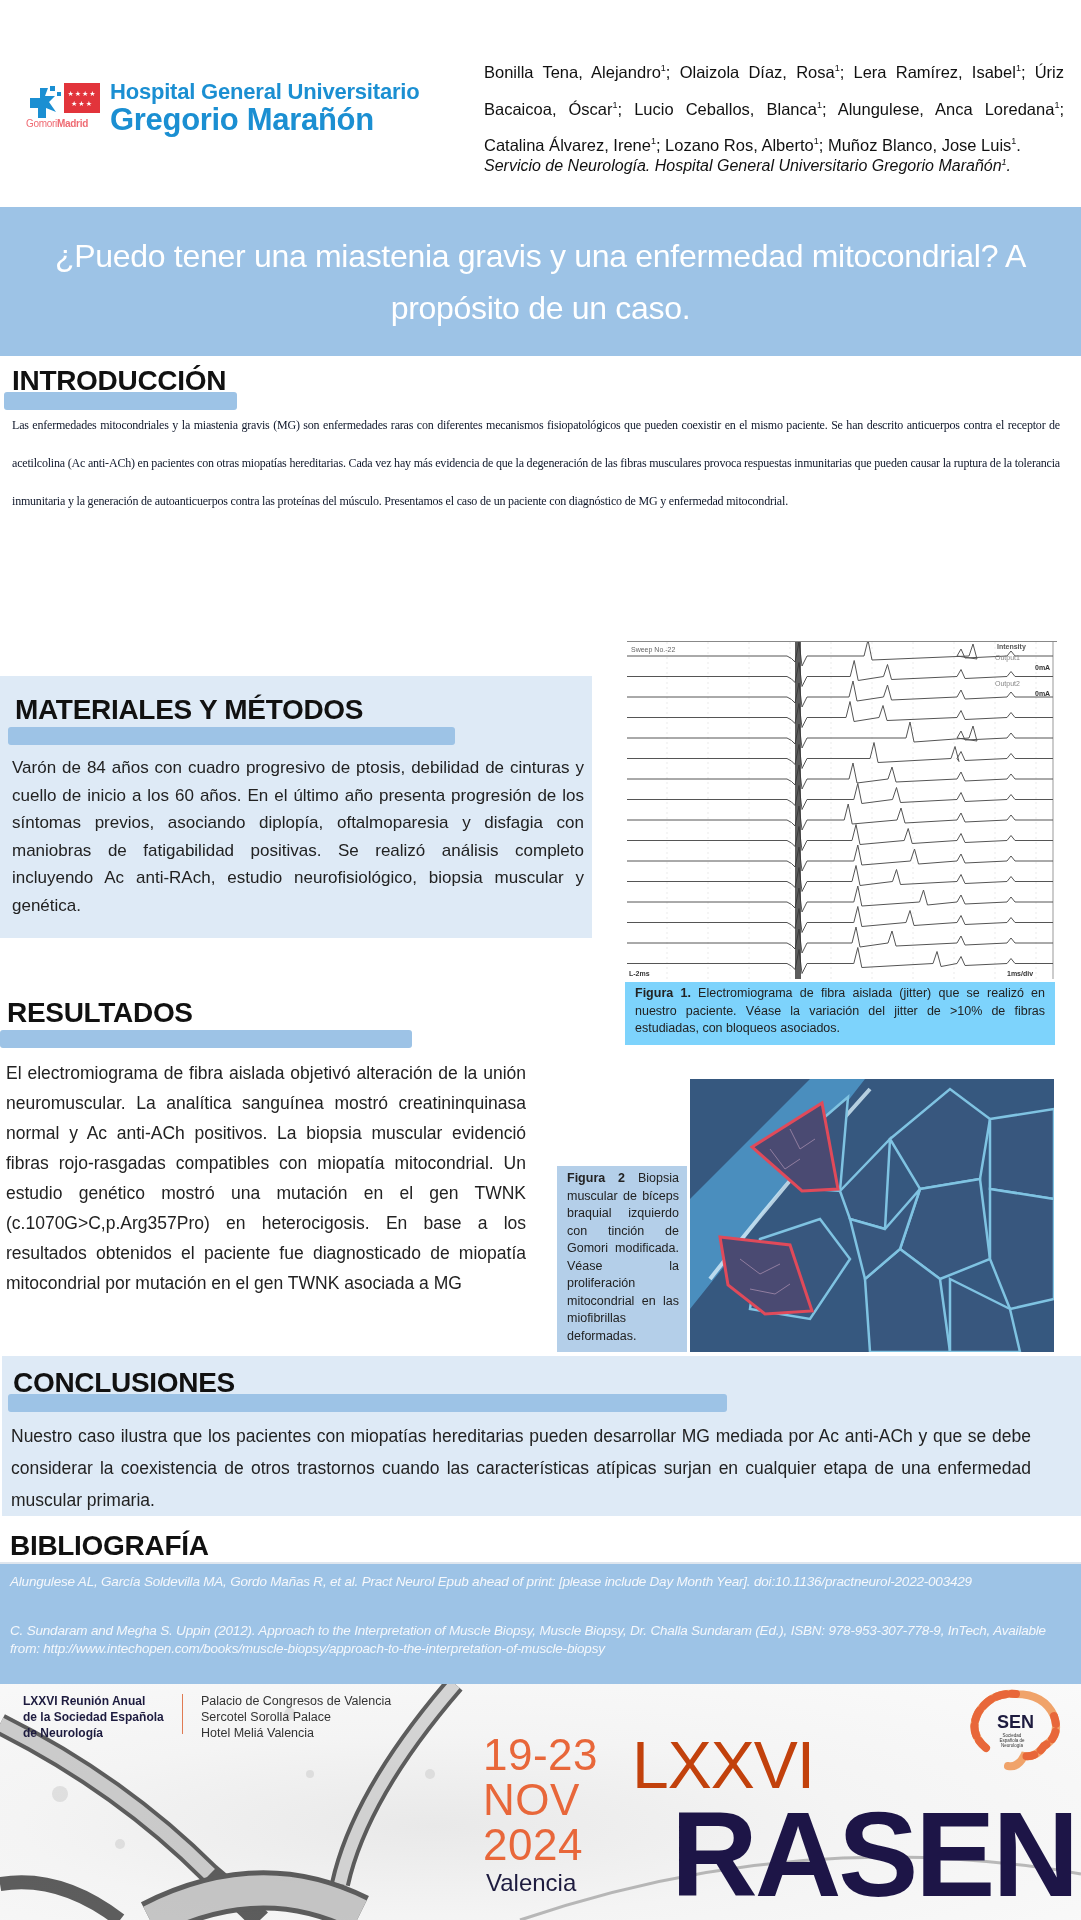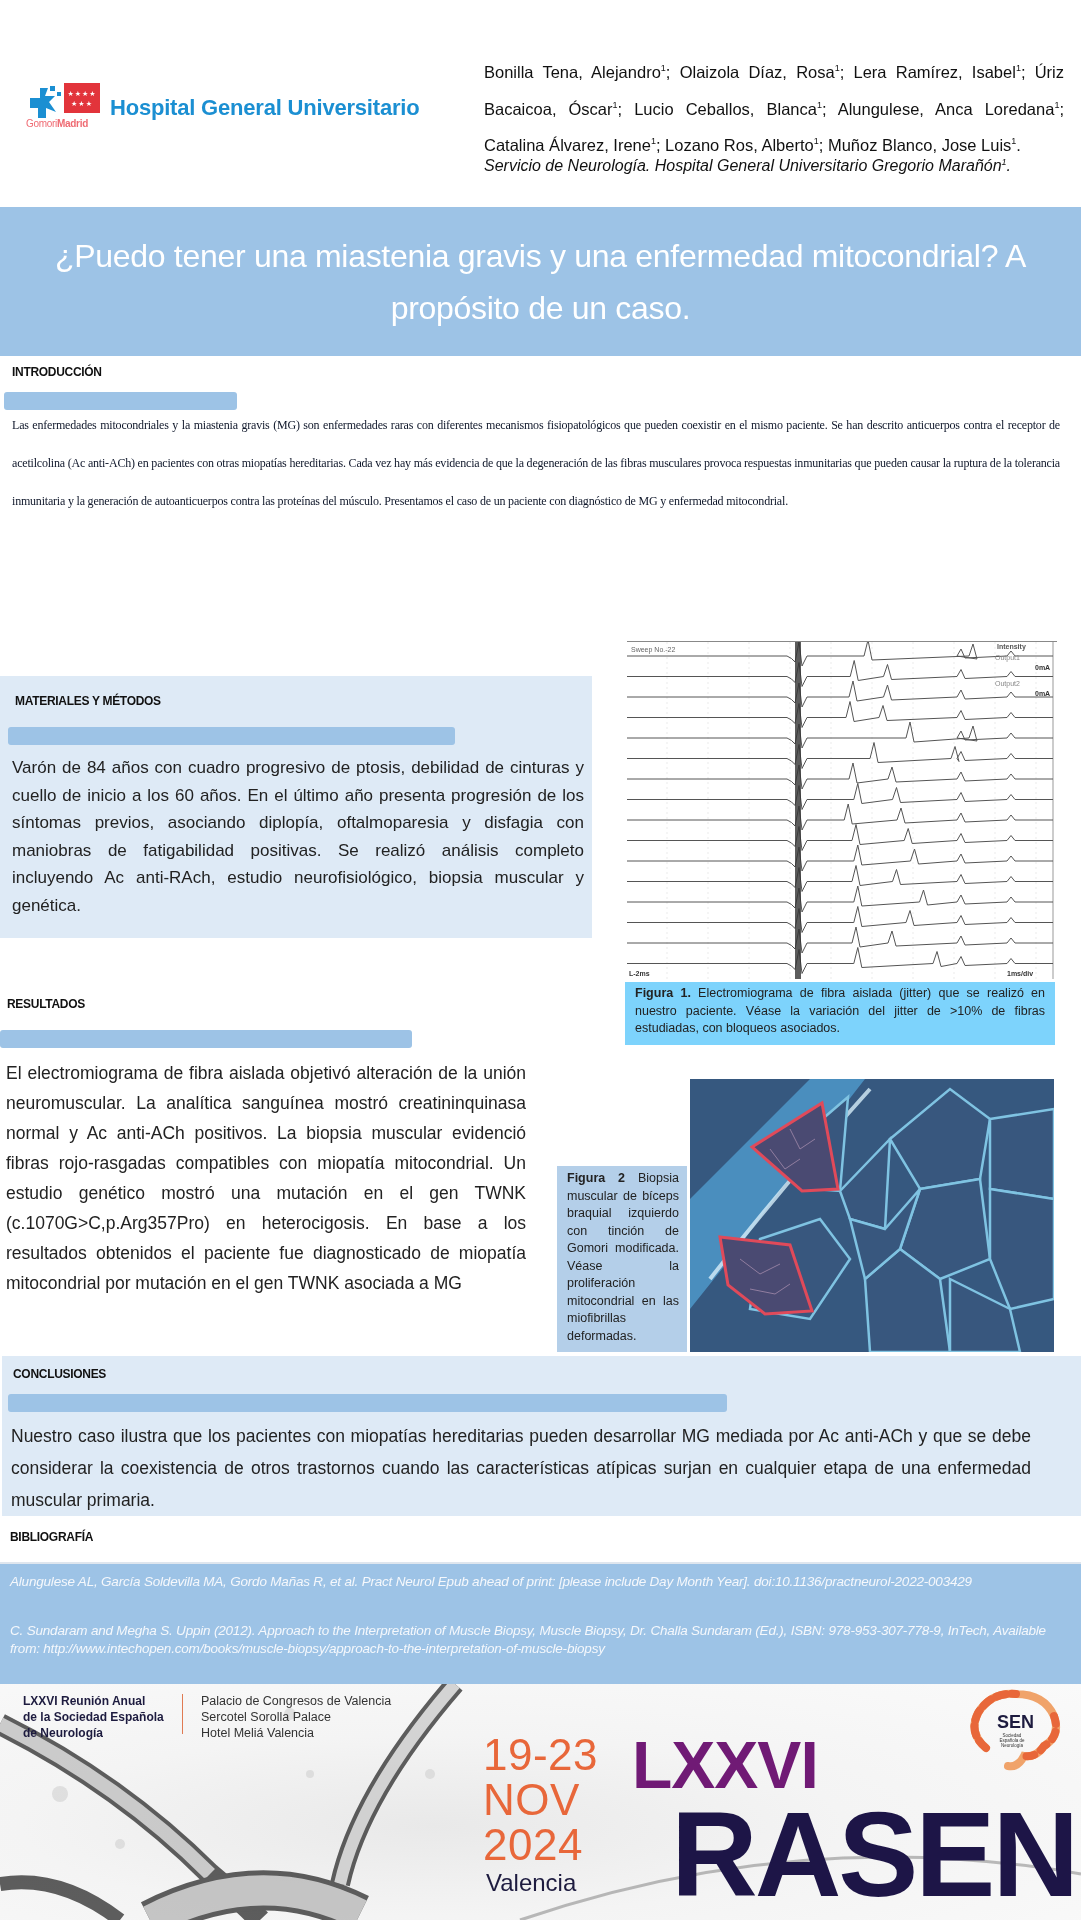--- a/index.html
+++ b/index.html
@@ -20,21 +20,21 @@
   .logo-line2 { font-size: 31px; letter-spacing: -0.3px; margin-top: 1px; }
 
   .authors { left: 484px; top: 52px; width: 580px; font-size: 16.5px; line-height: 33px; text-align: justify; color: #111; }
   .affiliation { left: 484px; top: 157px; width: 580px; font-size: 16px; font-style: italic; color: #111; }
 
   
   .title-banner { left: 0; top: 207px; width: 1081px; height: 149px; background: #9dc3e6; display: flex; align-items: center; justify-content: center; text-align: center; padding: 0 10px; }
   .title-text { color: #ffffff; font-size: 32px; line-height: 52px; font-family: "Liberation Sans Narrow", "Liberation Sans", sans-serif; letter-spacing: -0.3px; }
 
   
-  .sec-head { font-weight: bold; font-size: 12px; color: #111; letter-spacing: -0.3px; }
+  .sec-head { font-weight: bold; font-size: 28px; color: #111; letter-spacing: -0.3px; }
   .sec-bar { background: #9dc3e6; border-radius: 3px; height: 18px; }
 
   
   .intro-head { left: 12px; top: 365px; }
   .intro-bar { left: 4px; top: 392px; width: 233px; }
   .intro-body { left: 12px; top: 406px; width: 1048px; font-size: 12px; line-height: 38px; text-align: justify; color: #0f172a; letter-spacing: -0.2px; font-family: Liberation Serif, serif; }
 
   
   .mat-box { left: 0; top: 676px; width: 592px; height: 262px; background: #deeaf6; }
   .mat-head { left: 15px; top: 694px; }
@@ -67,21 +67,21 @@
   .bib1 { left: 10px; top: 1573px; width: 1062px; }
   .bib2 { left: 10px; top: 1622px; width: 1062px; }
 
   
   .footer { left: 0; top: 1684px; width: 1081px; height: 236px; background: radial-gradient(ellipse at 40% 60%, #e9e9e9 0%, #f4f4f4 45%, #fafafa 100%); overflow: hidden; }
   .f-org { left: 23px; top: 1693px; font-size: 12px; font-weight: bold; line-height: 16px; color: #1d1b3f; }
   .f-divider { left: 182px; top: 1694px; width: 1px; height: 40px; background: #e07a52; }
   .f-venue { left: 201px; top: 1693px; font-size: 12.5px; line-height: 16px; color: #333; }
   .f-dates { left: 483px; top: 1732px; color: #e8673a; font-size: 44px; line-height: 45px; font-weight: 300; letter-spacing: 0.5px; }
   .f-city { left: 486px; top: 1869px; color: #1d1b3f; font-size: 24px; }
-  .f-lxxvi { left: 632px; top: 1730px; color: #701a75; font-size: 66px; font-weight: 700; letter-spacing: -1px; line-height: 70px; text-align: center; }
+  .f-lxxvi { left: 632px; top: 1730px; color: #c2410c; font-size: 66px; font-weight: 400; letter-spacing: -1px; line-height: 70px; text-align: center; }
   .f-rasen { left: 628px; top: 1794px; color: #1d1547; font-size: 120px; font-weight: 900; letter-spacing: -3px; line-height: 120px; margin-left: 43px; }
   .sen-logo { left: 966px; top: 1688px; width: 95px; height: 86px; }
   .sen-text { left: 997px; top: 1712px; font-size: 18px; font-weight: bold; color: #1d1b3f; }
   .sen-sub { left: 994px; top: 1733px; font-size: 4.5px; color: #333; line-height: 5px; text-align: center; width: 36px; }
 
   sup { font-size: 9px; }
 </style>
 </head>
 <body>
 
@@ -90,20 +90,21 @@
     <svg class="logo-star" viewBox="0 0 38 36">
       <path d="M2 14 h10 v-10 h8 l-3 8 h10 l-6 6 l7 10 l-10 -4 v10 h-8 v-10 h-8 z" fill="#1b8fd2"></path>
       <rect x="22" y="2" width="5" height="5" fill="#1b8fd2"></rect>
       <rect x="29" y="8" width="4" height="4" fill="#1b8fd2"></rect>
     </svg>
     <div class="logo-flag">★★★★ ★★★</div>
     <div class="logo-salud"><span>Gomori</span><b>Madrid</b></div>
   </div>
   <div class="logo-text">
     <div class="logo-line1">Hospital General Universitario</div>
+    <div class="logo-line2">Gregorio Marañón</div>
   </div>
 </div>
 
 <div class="abs authors" id="authors"><span>Bonilla Tena, Alejandro</span><sup>1</sup>; <span>Olaizola Díaz, Rosa</span><sup>1</sup>; <span>Lera Ramírez, Isabel</span><sup>1</sup>; <span>Úriz Bacaicoa, Óscar</span><sup>1</sup>; <span>Lucio Ceballos, Blanca</span><sup>1</sup>; <span>Alungulese, Anca Loredana</span><sup>1</sup>; <span>Catalina Álvarez, Irene</span><sup>1</sup>; <span>Lozano Ros, Alberto</span><sup>1</sup>; <span>Muñoz Blanco, Jose Luis</span><sup>1</sup>.</div>
 <div class="abs affiliation"><span>Servicio de Neurología. Hospital General Universitario Gregorio Marañón</span><sup>1</sup><span>.</span></div>
 
 <div class="abs title-banner">
   <div class="title-text">¿Puedo tener una miastenia gravis y una enfermedad mitocondrial? A propósito de un caso.</div>
 </div>
 

